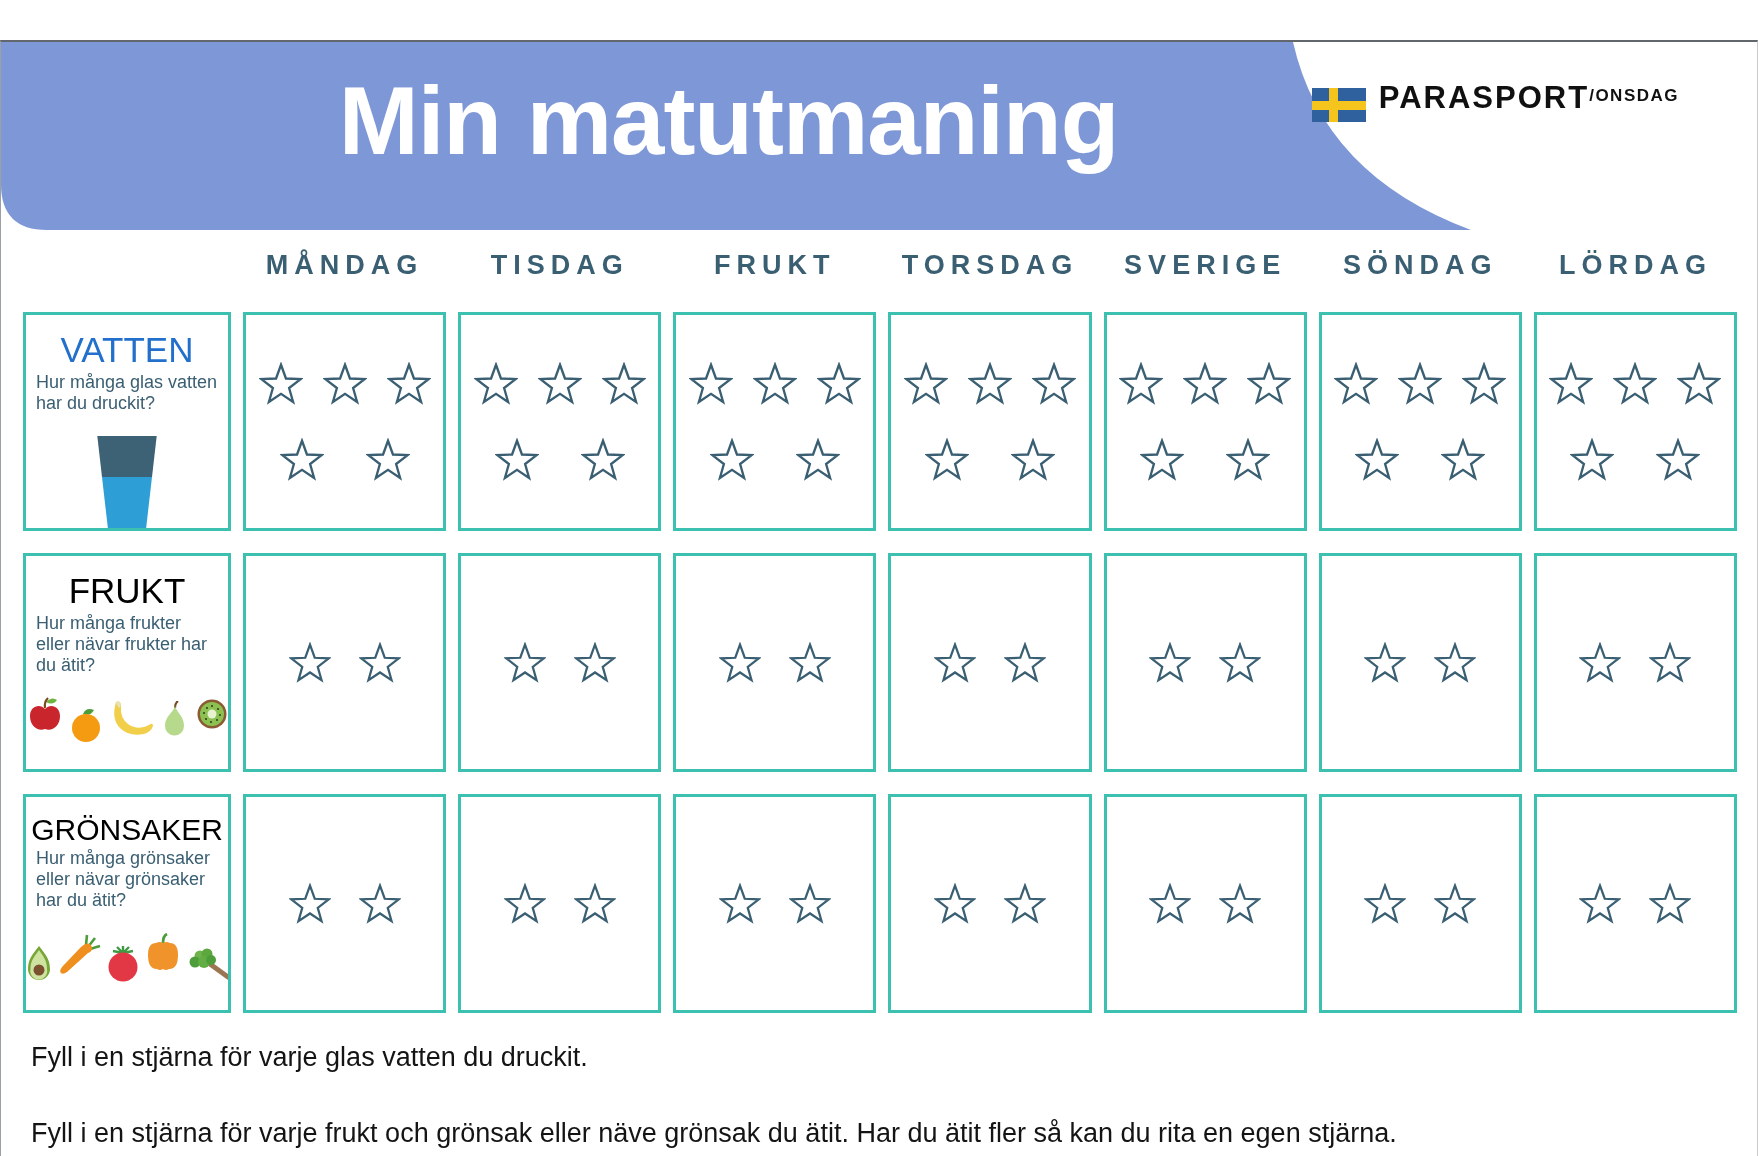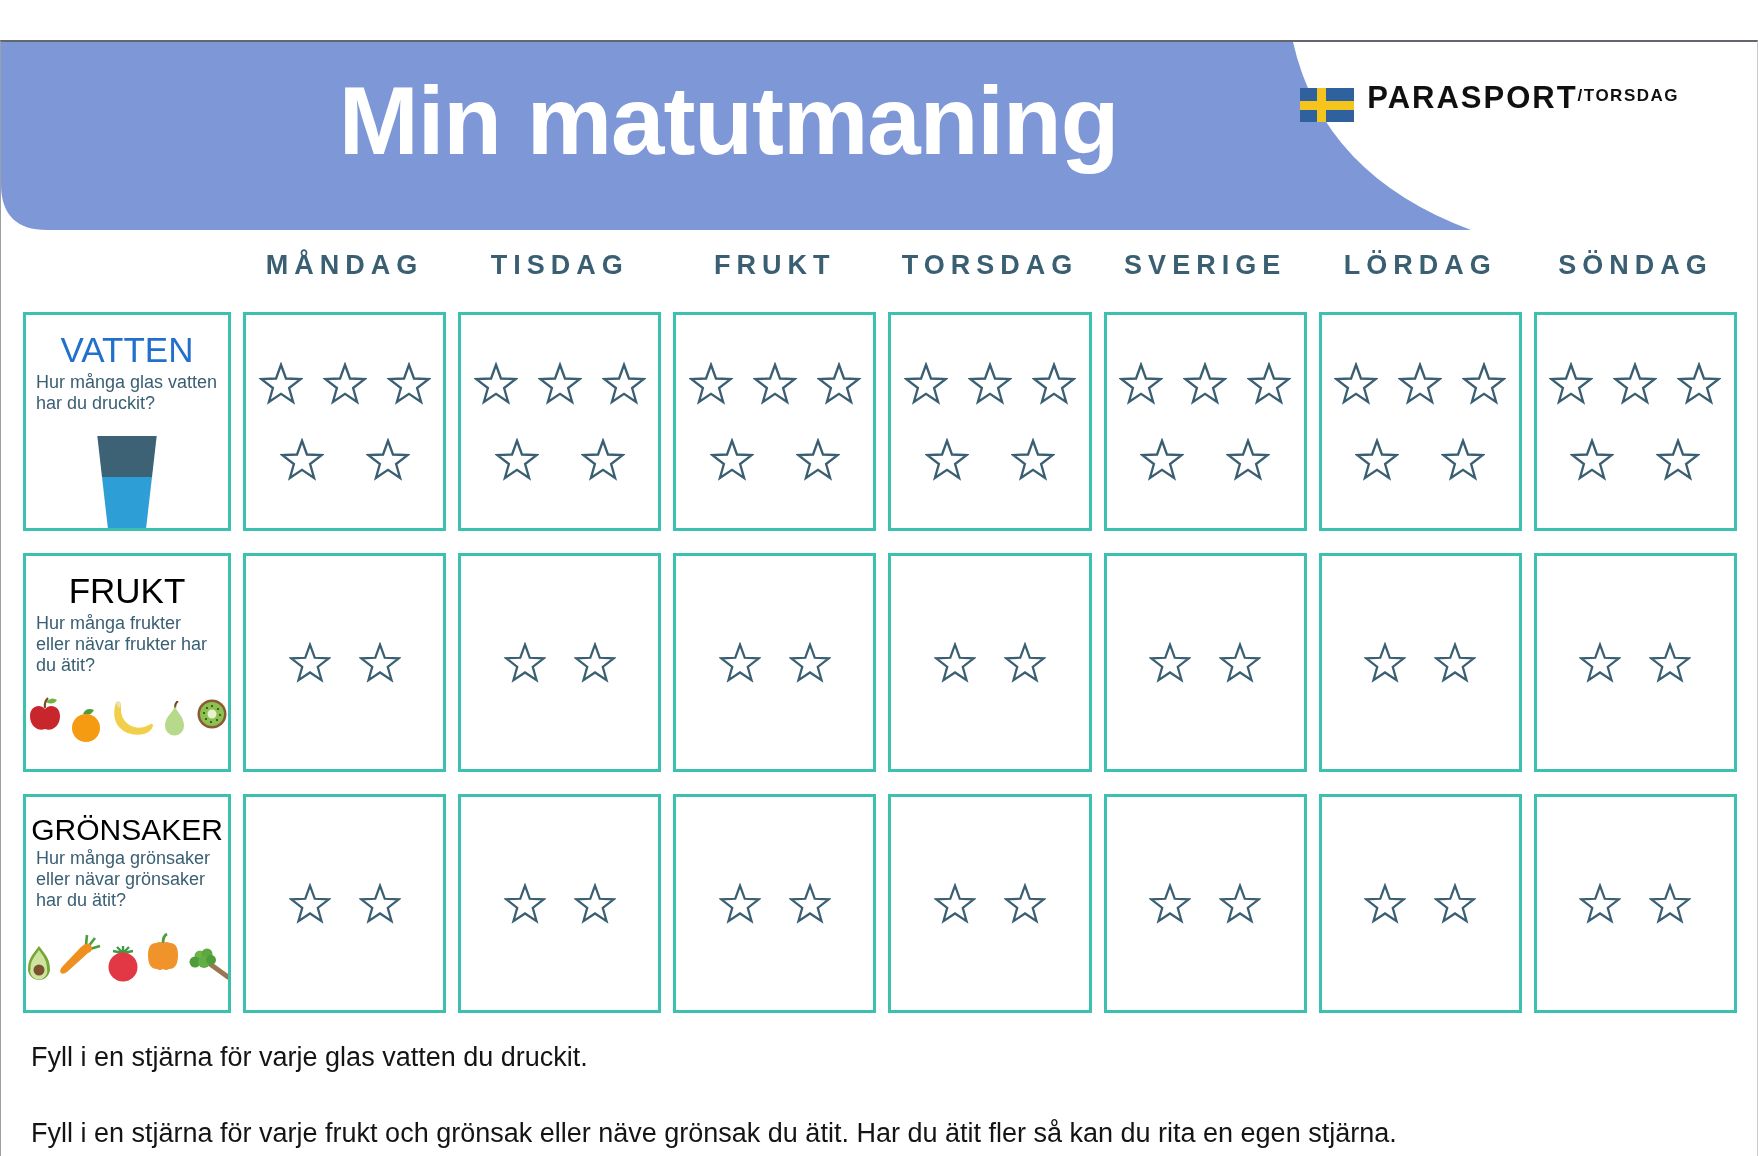--- a/index.html
+++ b/index.html
@@ -68,33 +68,33 @@
   </svg>
   <div class="page-title">Min matutmaning</div>
 
   <div class="logo">
     <div class="flag">
         <div class="v"></div>
         <div class="h"></div>
       </div>
     <div class="logo-text">
       <div class="logo-brand">PARASPORT</div>
-      <div class="logo-sub">/TORSDAG</div>
+      <div class="logo-sub">/ONSDAG</div>
     </div>
   </div>
 
   <div class="board">
     <div></div>
     <div class="day-head">MÅNDAG</div>
     <div class="day-head">TISDAG</div>
     <div class="day-head">FRUKT</div>
     <div class="day-head">TORSDAG</div>
     <div class="day-head">SVERIGE</div>
+    <div class="day-head">SÖNDAG</div>
     <div class="day-head">LÖRDAG</div>
-    <div class="day-head">SÖNDAG</div>
 
     <div class="label-cell row-vatten">
       <div class="row-title t-blue">VATTEN</div>
       <div class="row-question">Hur många glas vatten har du druckit?</div>
       <div class="glass">
         <div class="glass-top"></div>
           <div class="glass-water"></div>
       </div>
     </div>
     <div class="star-cell layout-water">

